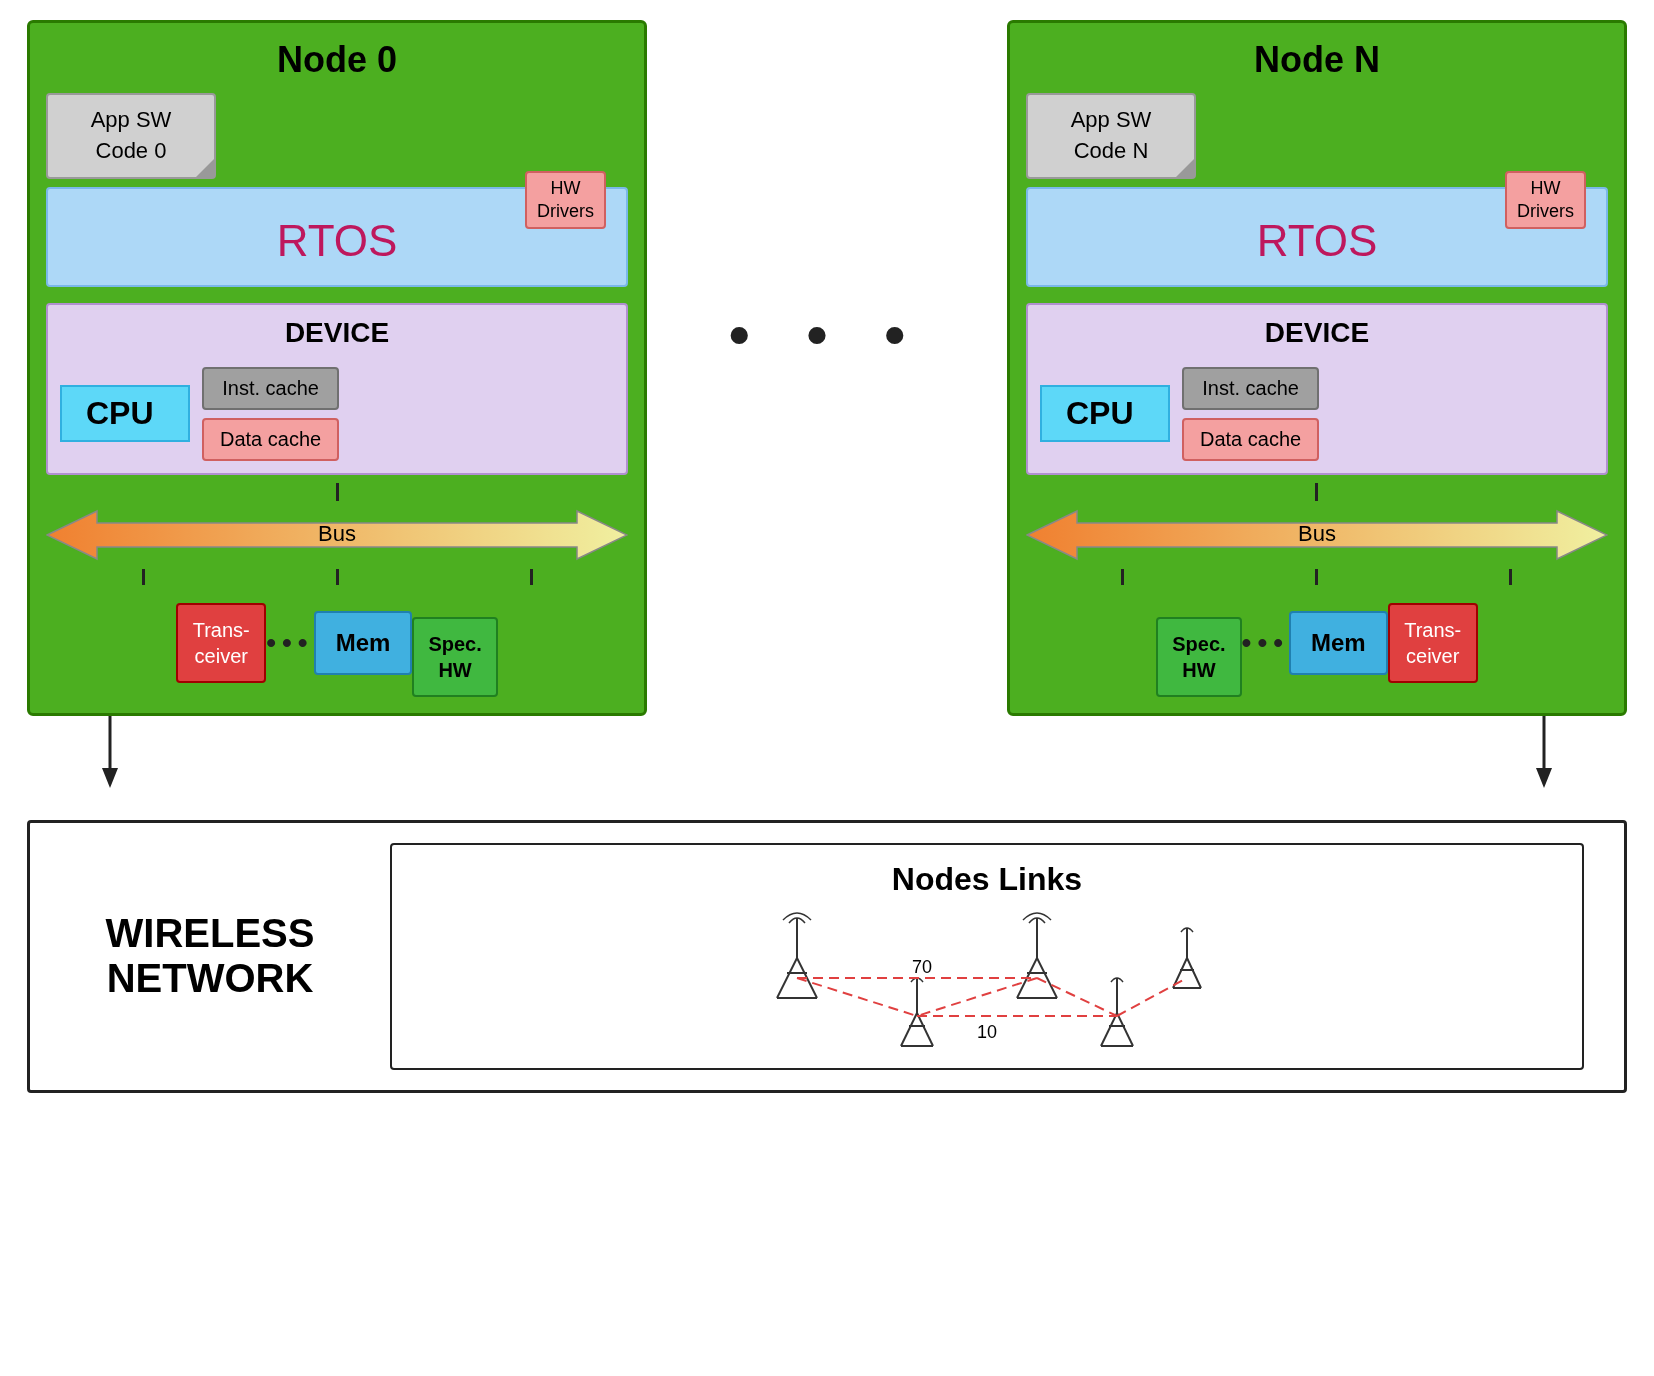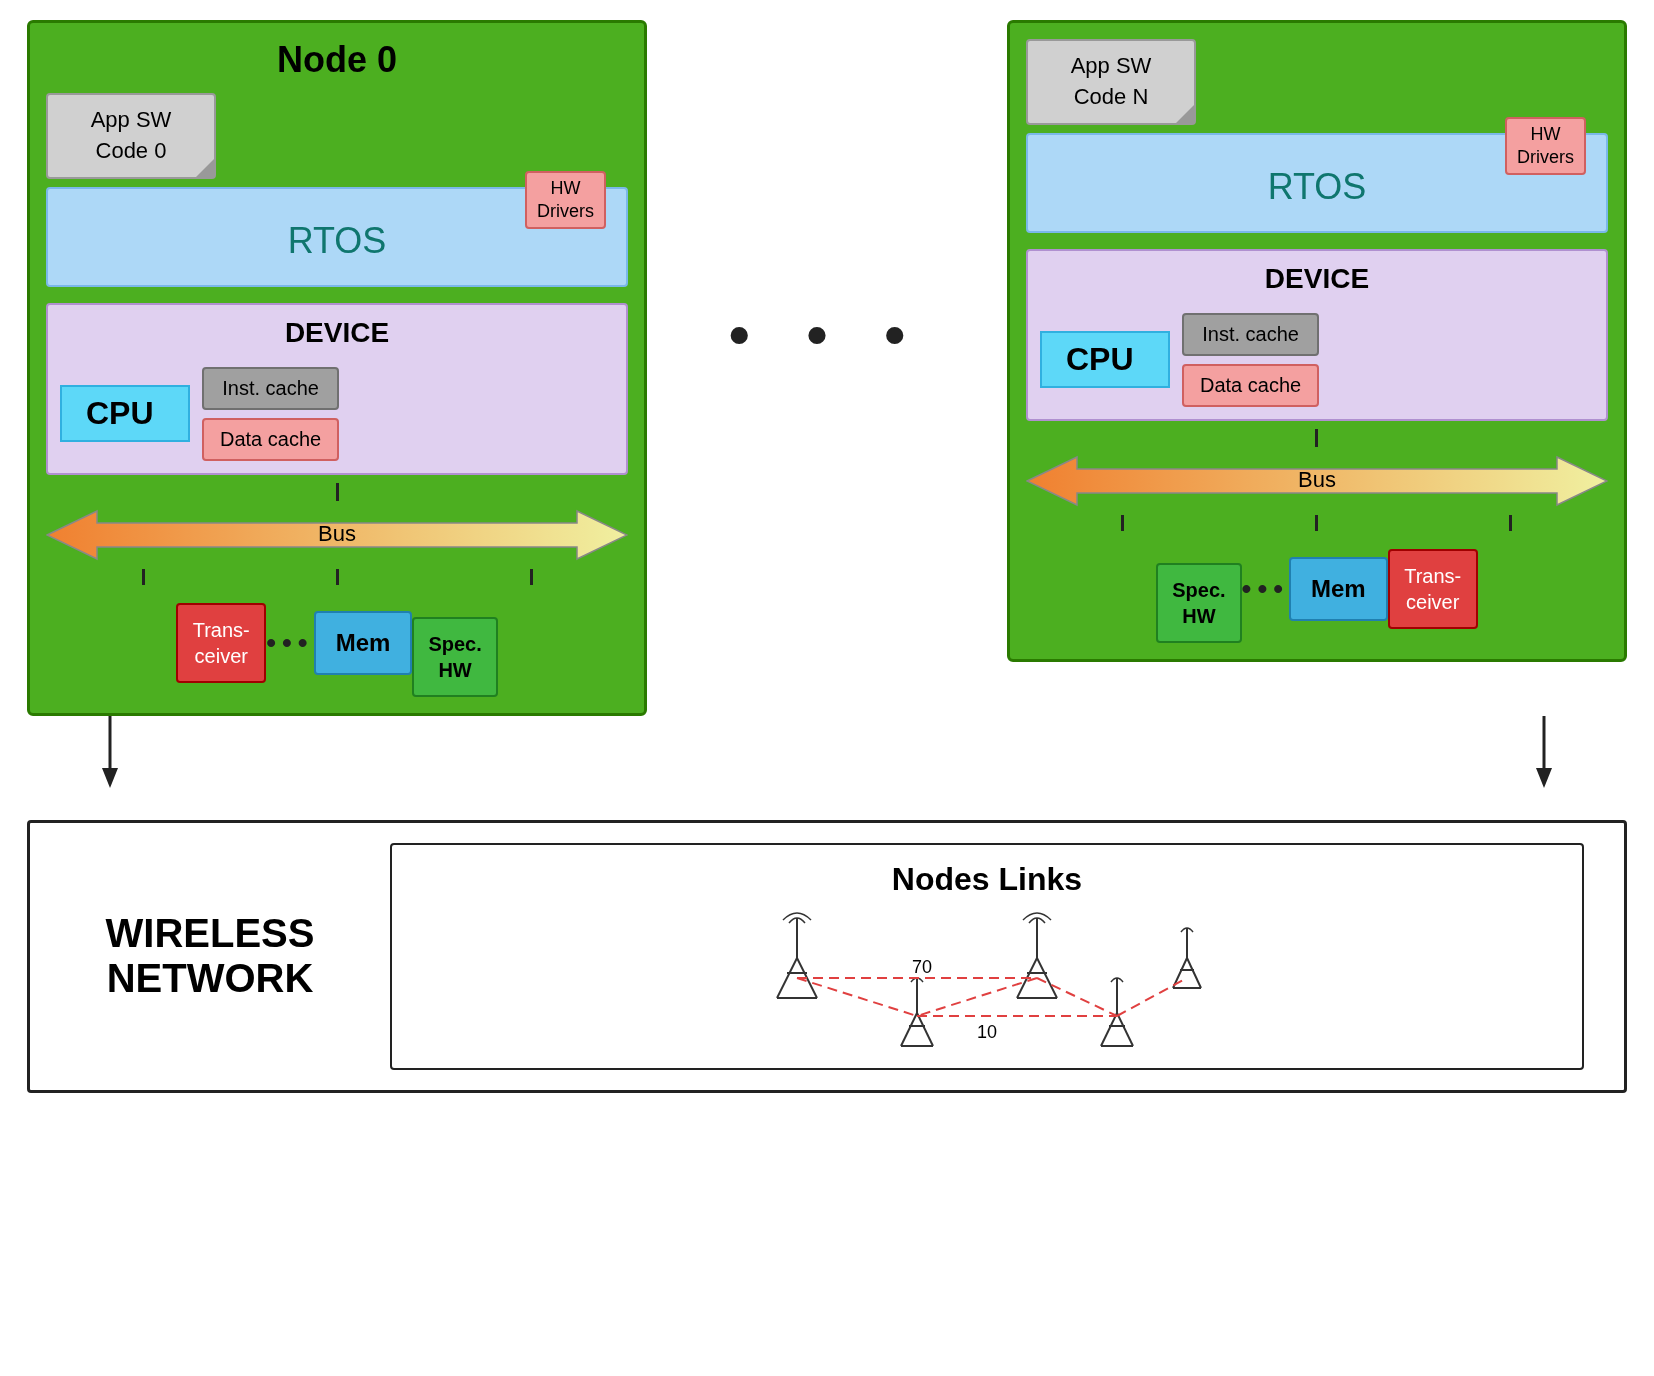--- a/index.html
+++ b/index.html
@@ -85,23 +85,23 @@
       border-radius: 4px;
       padding: 24px 16px 16px 16px;
       margin-bottom: 8px;
       min-height: 100px;
       display: flex;
       align-items: center;
       justify-content: center;
     }
 
     .rtos-label {
-      font-size: 36px;
+      font-size: 44px;
       font-weight: normal;
-      color: #0f766e;
+      color: #be185d;
     }
 
     .hw-drivers-box {
       position: absolute;
       top: -18px;
       right: 20px;
       background: #f4a0a0;
       border: 2px solid #d06060;
       border-radius: 4px;
       padding: 4px 10px;
@@ -342,20 +342,21 @@
         <div class="transceiver-box">Trans-<br>ceiver</div>
         <div class="dots-small">•••</div>
         <div class="mem-box">Mem</div>
         <div class="spec-hw-box">Spec.<br>HW</div>
       </div>
     </div>
 
     <div class="dots-area">• • •</div>
 
     <div class="node-box">
+      <div class="node-title">Node N</div>
 
       <div style="position:relative; margin-bottom:8px;">
         <div class="app-sw-box">
           <span>App SW</span><br>
           <span>Code N</span>
           <div style="position:absolute;bottom:0;right:0;width:0;height:0;border-style:solid;border-width:0 0 18px 18px;border-color:transparent transparent #999 transparent;"></div>
         </div>
 
         <div class="rtos-area" style="margin-top:8px;">
           <div class="hw-drivers-box">HW<br>Drivers</div>

